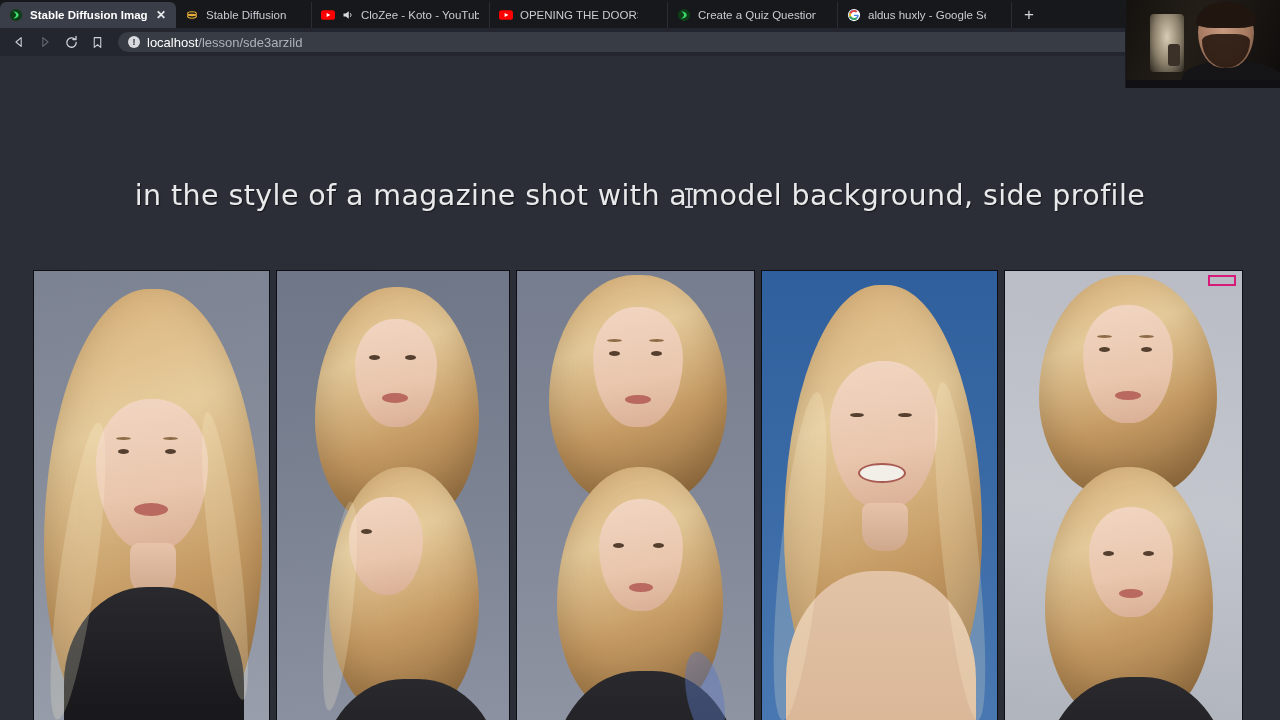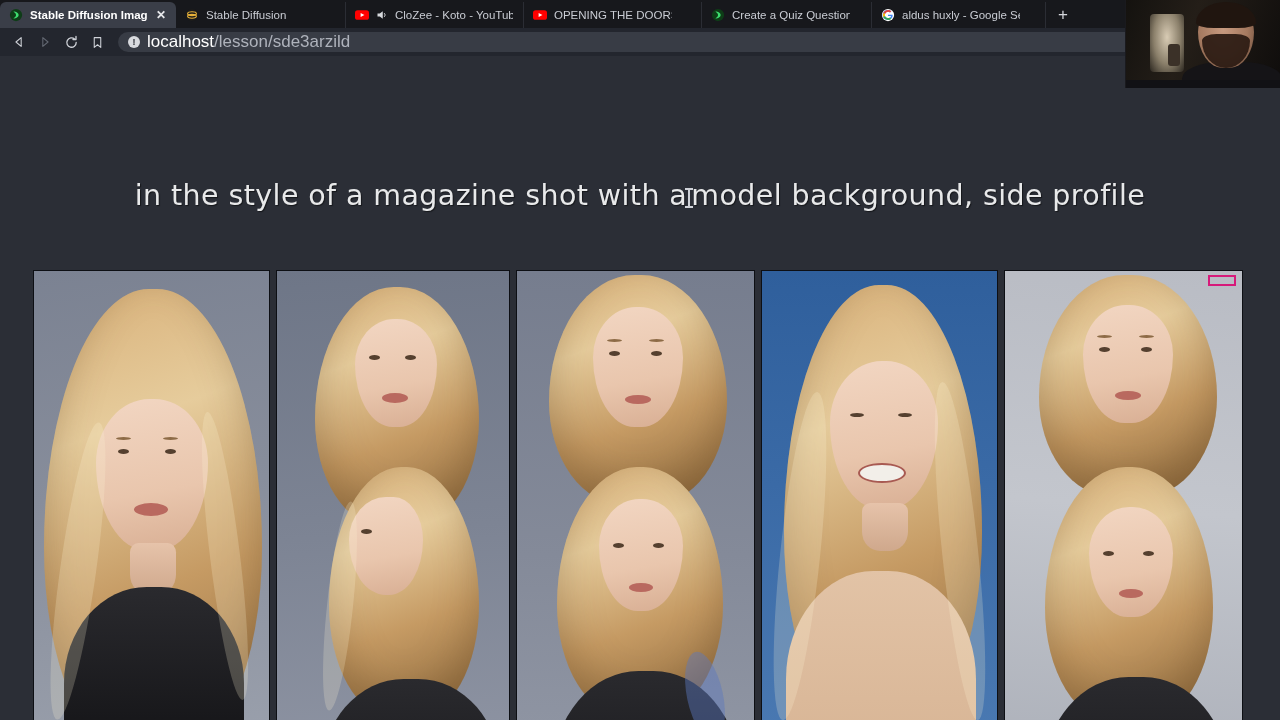--- a/index.html
+++ b/index.html
@@ -23,21 +23,21 @@
     white-space:nowrap; overflow:hidden; position:relative;
     border-right:1px solid #2b2d34;
   }
   .tab.active {
     background:#3a3e48; color:#ffffff; font-weight:bold;
     border-radius:6px 6px 0 0; border-right:none;
   }
   .tab-title { overflow:hidden; text-overflow:clip; white-space:nowrap; display:block; }
   .tab .tab-title { max-width: 118px; }
   .tab.w1 { width:176px; }
-  .tab.w2 { width:170px; }
+  .tab.w2 { width:136px; }
   .tab.w3 { width:178px; }
   .tab.w4 { width:178px; }
   .tab.w5 { width:170px; }
   .tab.w6 { width:174px; }
   .tab-close {
     margin-left:auto; font-size:12px; color:#e8e9ec; line-height:1;
     padding:0 1px; flex:0 0 auto;
   }
   .favicon { width:14px; height:14px; flex:0 0 auto; display:block; }
   .newtab {
@@ -59,21 +59,21 @@
     flex:1 1 auto; height:20px; background:#383c45; border-radius:10px;
     display:flex; align-items:center; gap:7px; padding:0 10px;
     margin:0 6px; min-width:0;
   }
   .url-warn {
     width:12px; height:12px; border-radius:50%; background:#d8dade;
     color:#2b2e35; font-size:9px; font-weight:bold; line-height:12px;
     text-align:center; flex:0 0 auto;
   }
   .url-text {
-    color:#e6e8ec; font-size:17px; white-space:nowrap; overflow:hidden;
+    color:#e6e8ec; font-size:13px; white-space:nowrap; overflow:hidden;
   }
   .url-text .host { color:#ffffff; }
   .url-text .path { color:#aeb2bb; }
   .tb-right { display:flex; align-items:center; gap:10px; padding-right:2px; }
   .tb-ico { width:18px; height:18px; color:#cfd2d8; position:relative; display:block; }
   .tb-sep { width:1px; height:14px; background:#4a4e58; }
   .badge {
     position:absolute; top:-4px; right:-6px; width:12px; height:12px;
     background:#f0620c; color:#fff; border-radius:50%; font-size:8px;
     line-height:12px; text-align:center; font-weight:bold;

